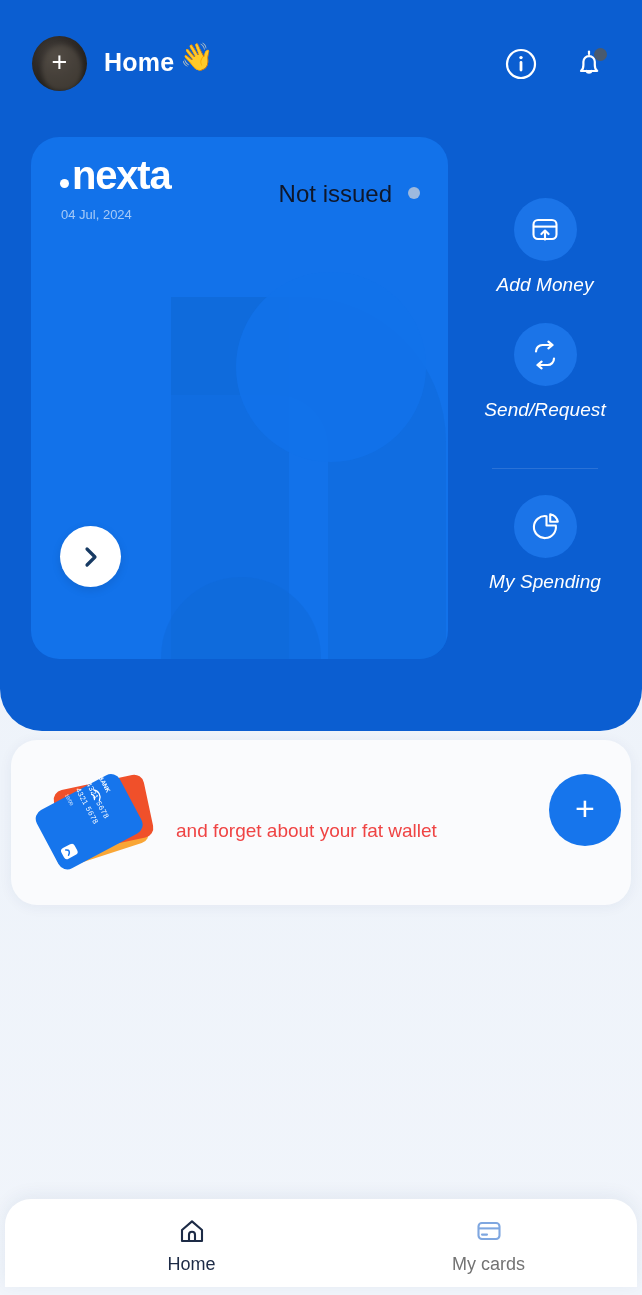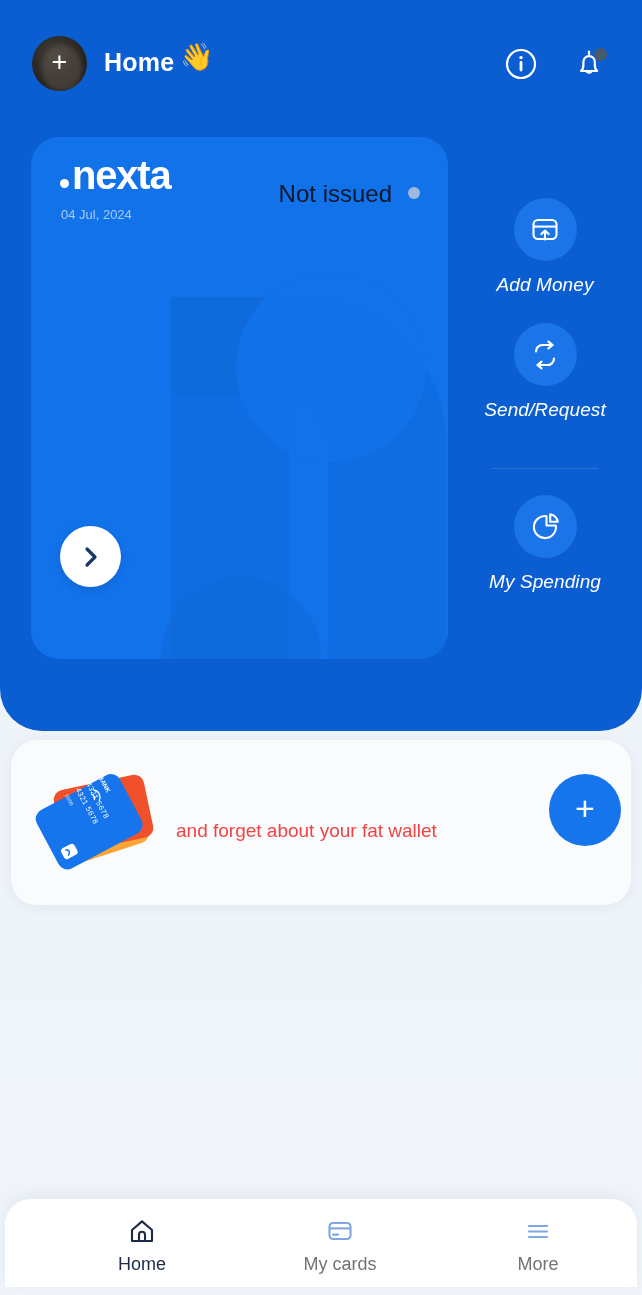--- a/index.html
+++ b/index.html
@@ -342,25 +342,15 @@
 
     <div class="navitem inactive">
       <svg width="30" height="30" viewBox="0 0 30 30">
         <rect x="4.5" y="7" width="21" height="16" rx="3.4" fill="none" stroke="#7fa7e0" stroke-width="2.1"></rect>
         <path d="M4.5 12.4 h21" fill="none" stroke="#7fa7e0" stroke-width="2.1"></path>
         <path d="M8 18.6 h5" fill="none" stroke="#7fa7e0" stroke-width="2.1" stroke-linecap="round"></path>
       </svg>
       <div class="navlabel">My cards</div>
     </div>
 
-    <div class="navitem inactive">
-      <svg width="30" height="30" viewBox="0 0 30 30">
-        <g stroke="#7fa7e0" stroke-width="2.2" stroke-linecap="round">
-          <path d="M6 10 h18"></path>
-          <path d="M6 15.5 h18"></path>
-          <path d="M6 21 h18"></path>
-        </g>
-      </svg>
-      <div class="navlabel">More</div>
-    </div>
   </div>
 
 </div>
 
 </body></html>

